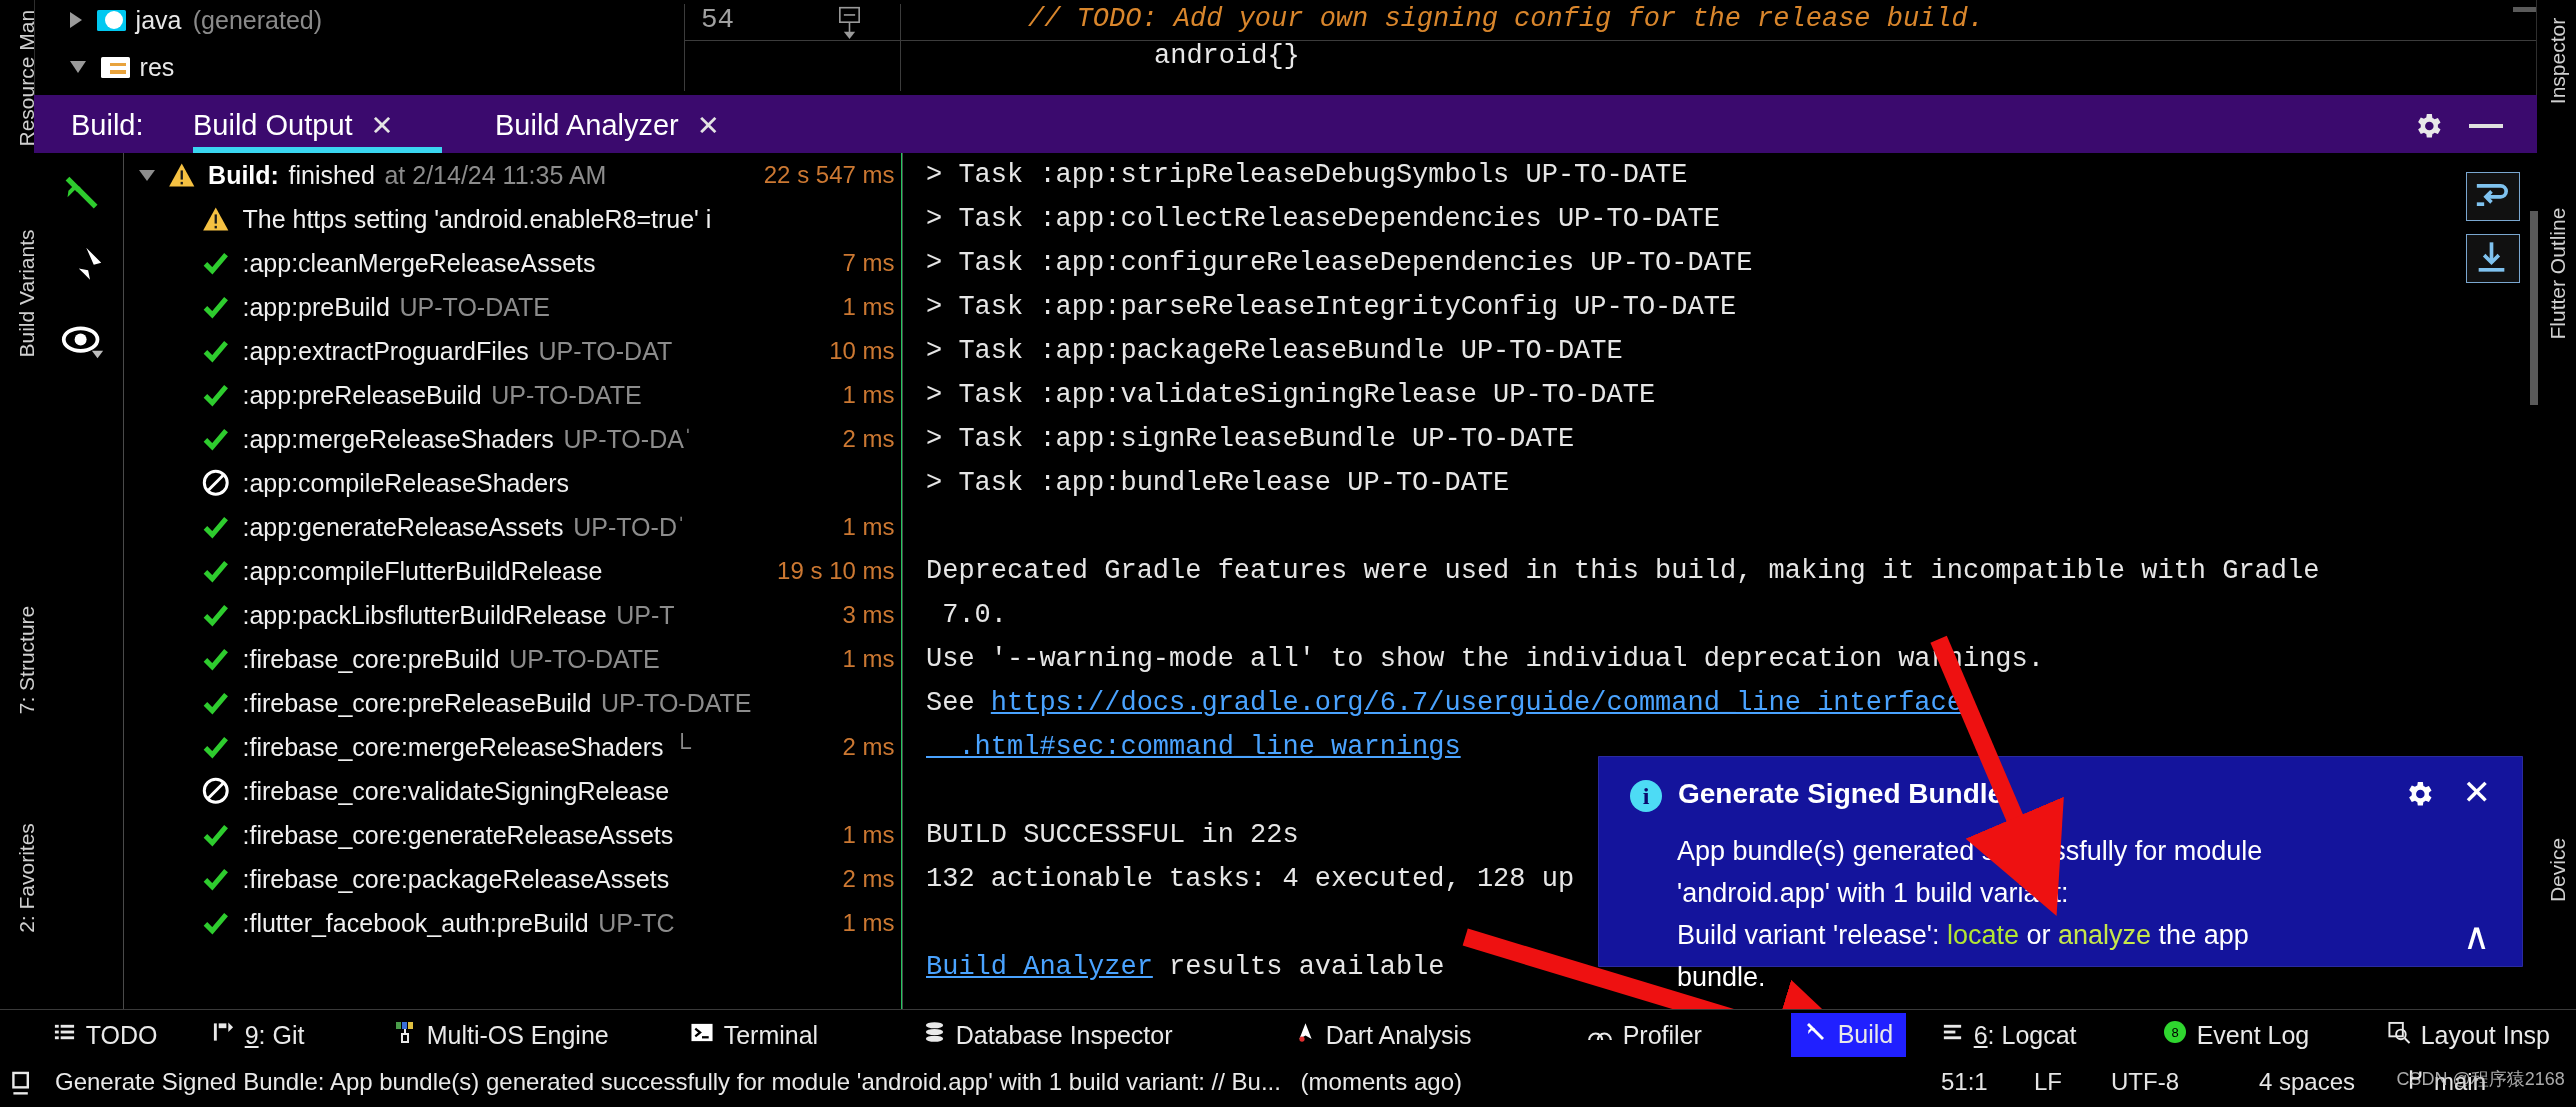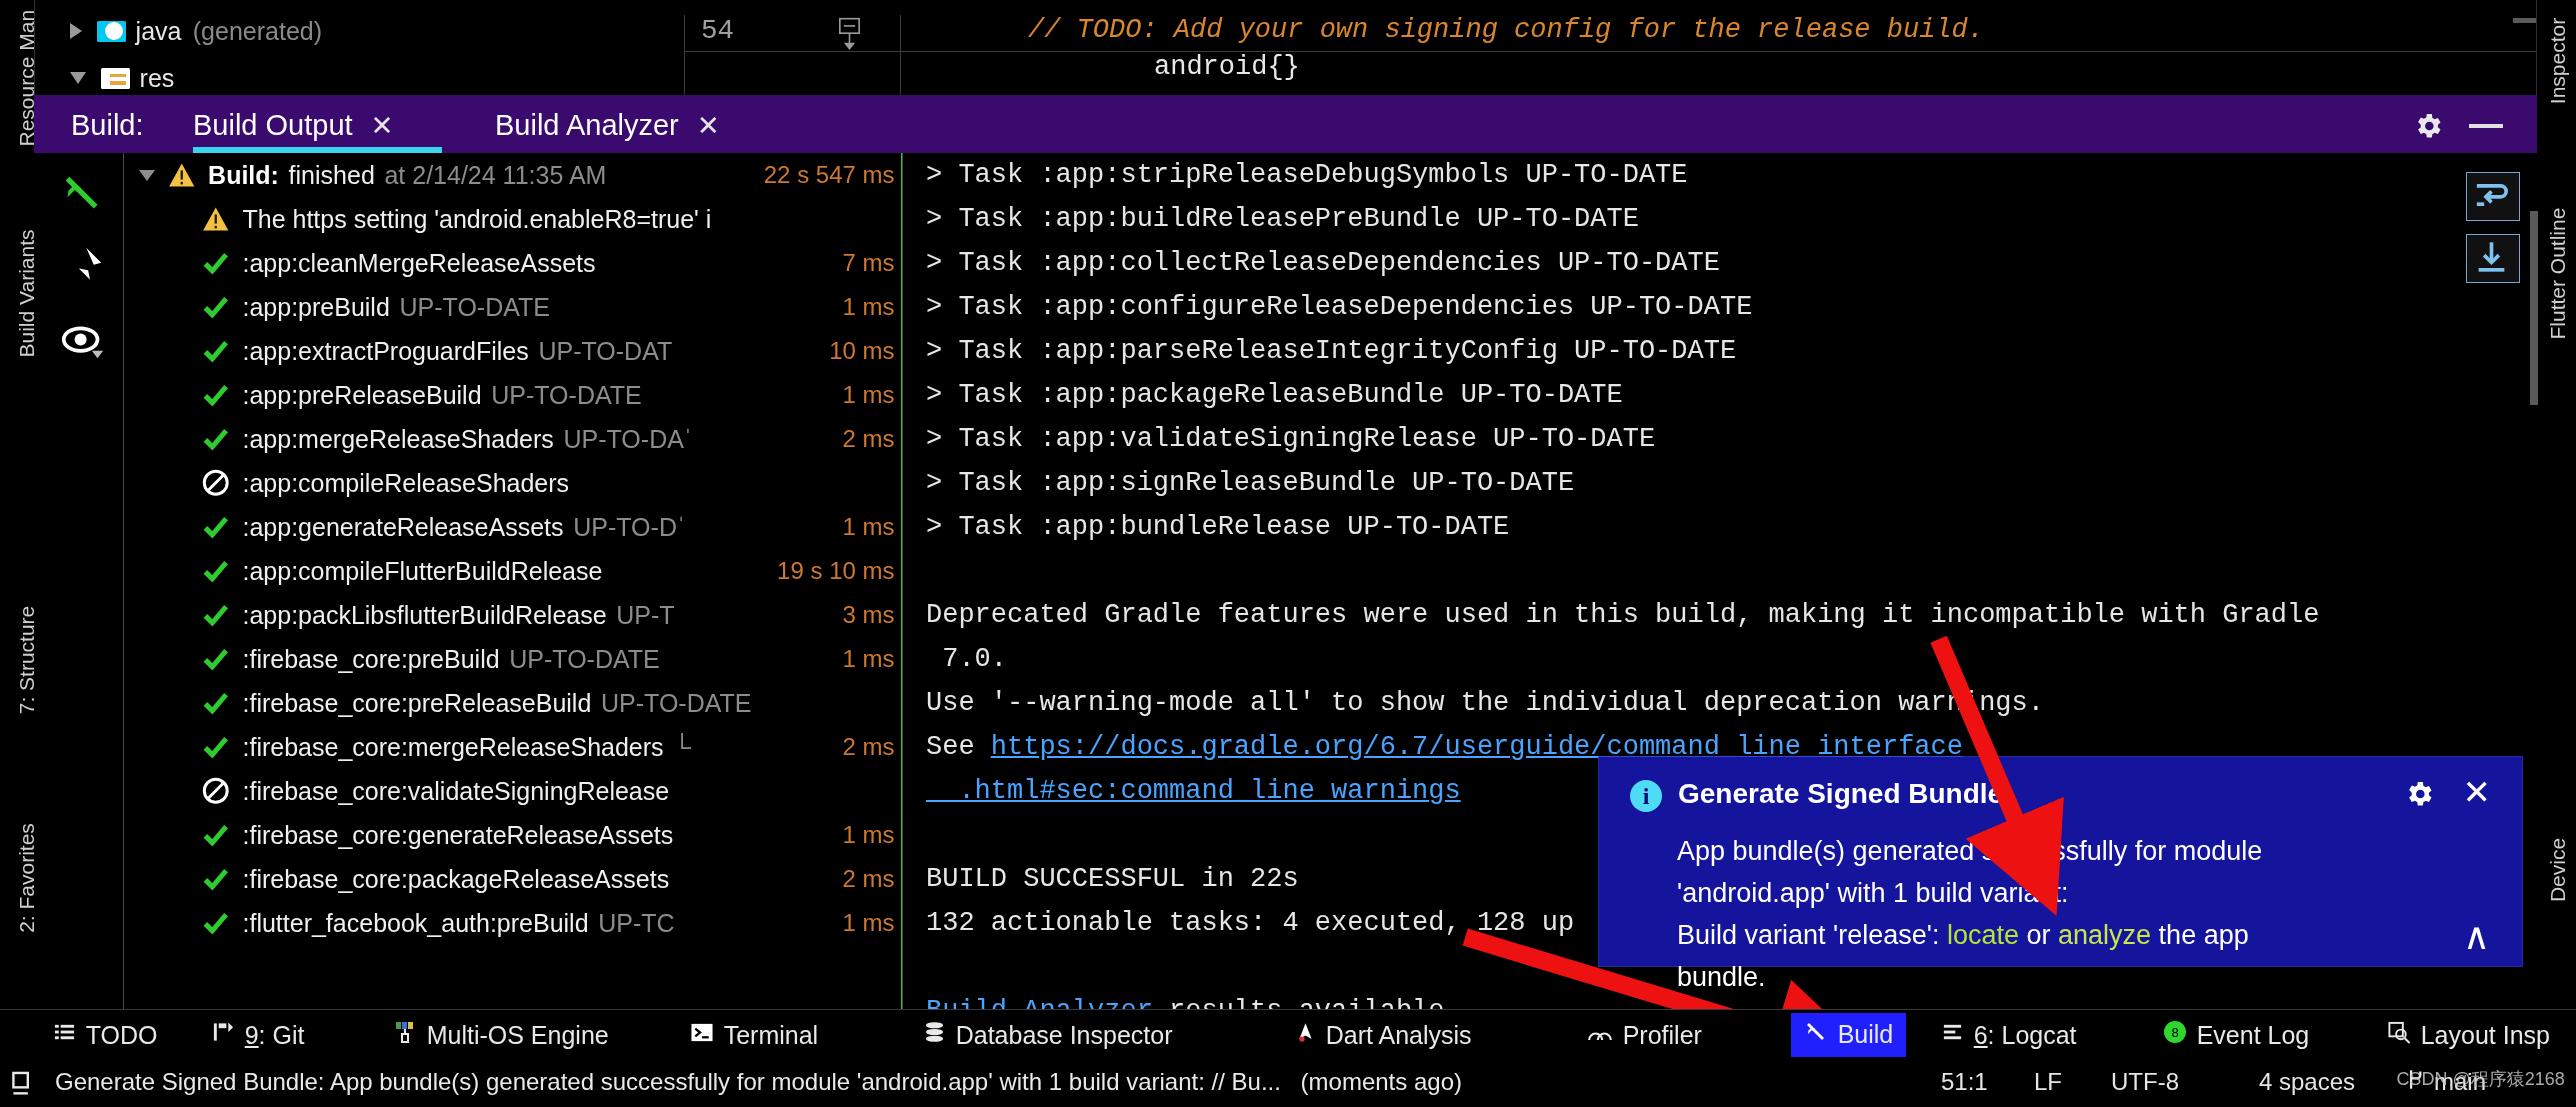--- a/index.html
+++ b/index.html
@@ -5,21 +5,21 @@
   html,body{margin:0;padding:0;background:#000;}
   body{
     width:2576px;height:1107px;overflow:hidden;
     font-family:"Liberation Sans", sans-serif;
     color:#d4d4d4;
     -webkit-font-smoothing:antialiased;
   }
   #root{position:relative;width:2576px;height:1107px;background:#000;}
 
   
-  .topstrip{position:absolute;left:0;top:15px;width:2576px;height:91px;background:#000;}
+  .topstrip{position:absolute;left:0;top:4px;width:2576px;height:91px;background:#000;}
   .tree-row{position:absolute;display:flex;align-items:center;height:42px;font-size:25px;color:#e8e8e8;}
   .arrow-r{width:0;height:0;border-left:12px solid #9a9a9a;border-top:8px solid transparent;border-bottom:8px solid transparent;margin-right:14.6px;}
   .arrow-d{width:0;height:0;border-top:12px solid #9a9a9a;border-left:8px solid transparent;border-right:8px solid transparent;margin-right:14.6px;}
   .fold-java{width:31px;height:24px;position:relative;margin-right:8px;}
   .fold-java:before{content:"";position:absolute;left:0;top:1.6px;width:29px;height:21px;background:#00c8f0;border-radius:1.6px;}
   .fold-java .prop{position:absolute;left:8px;top:3.2px;width:18px;height:18px;border-radius:50%;background:#ffffff;}
   .fold-res{width:31px;height:24px;position:relative;margin-right:8px;}
   .fold-res:before{content:"";position:absolute;left:0;top:1.6px;width:29px;height:21px;background:#fff;border-radius:1.6px;}
   .fold-res .bar1{position:absolute;left:9.7px;top:8px;width:16px;height:3.2px;background:#e8a33d;}
   .fold-res .bar2{position:absolute;left:9.7px;top:15.4px;width:16px;height:3.2px;background:#e8a33d;}
@@ -355,21 +355,20 @@
             <span class="t-name">:flutter_facebook_auth:preBuild</span>
             <span class="t-dim">UP-TC</span>
             <span class="t-time">1 ms</span>
           </div>
         </div>
     </div>
 
     <div class="console">
       <div id="consolelines">
           <div class="cline">&gt; Task :app:stripReleaseDebugSymbols UP-TO-DATE</div>
-          <div class="cline">&gt; Task :app:buildReleasePreBundle UP-TO-DATE</div>
           <div class="cline">&gt; Task :app:collectReleaseDependencies UP-TO-DATE</div>
           <div class="cline">&gt; Task :app:configureReleaseDependencies UP-TO-DATE</div>
           <div class="cline">&gt; Task :app:parseReleaseIntegrityConfig UP-TO-DATE</div>
           <div class="cline">&gt; Task :app:packageReleaseBundle UP-TO-DATE</div>
           <div class="cline">&gt; Task :app:validateSigningRelease UP-TO-DATE</div>
           <div class="cline">&gt; Task :app:signReleaseBundle UP-TO-DATE</div>
           <div class="cline">&gt; Task :app:bundleRelease UP-TO-DATE</div>
           <div class="cblank"></div>
           <div class="cline">Deprecated Gradle features were used in this build, making it incompatible with Gradle</div>
           <div class="cline"> 7.0.</div>

